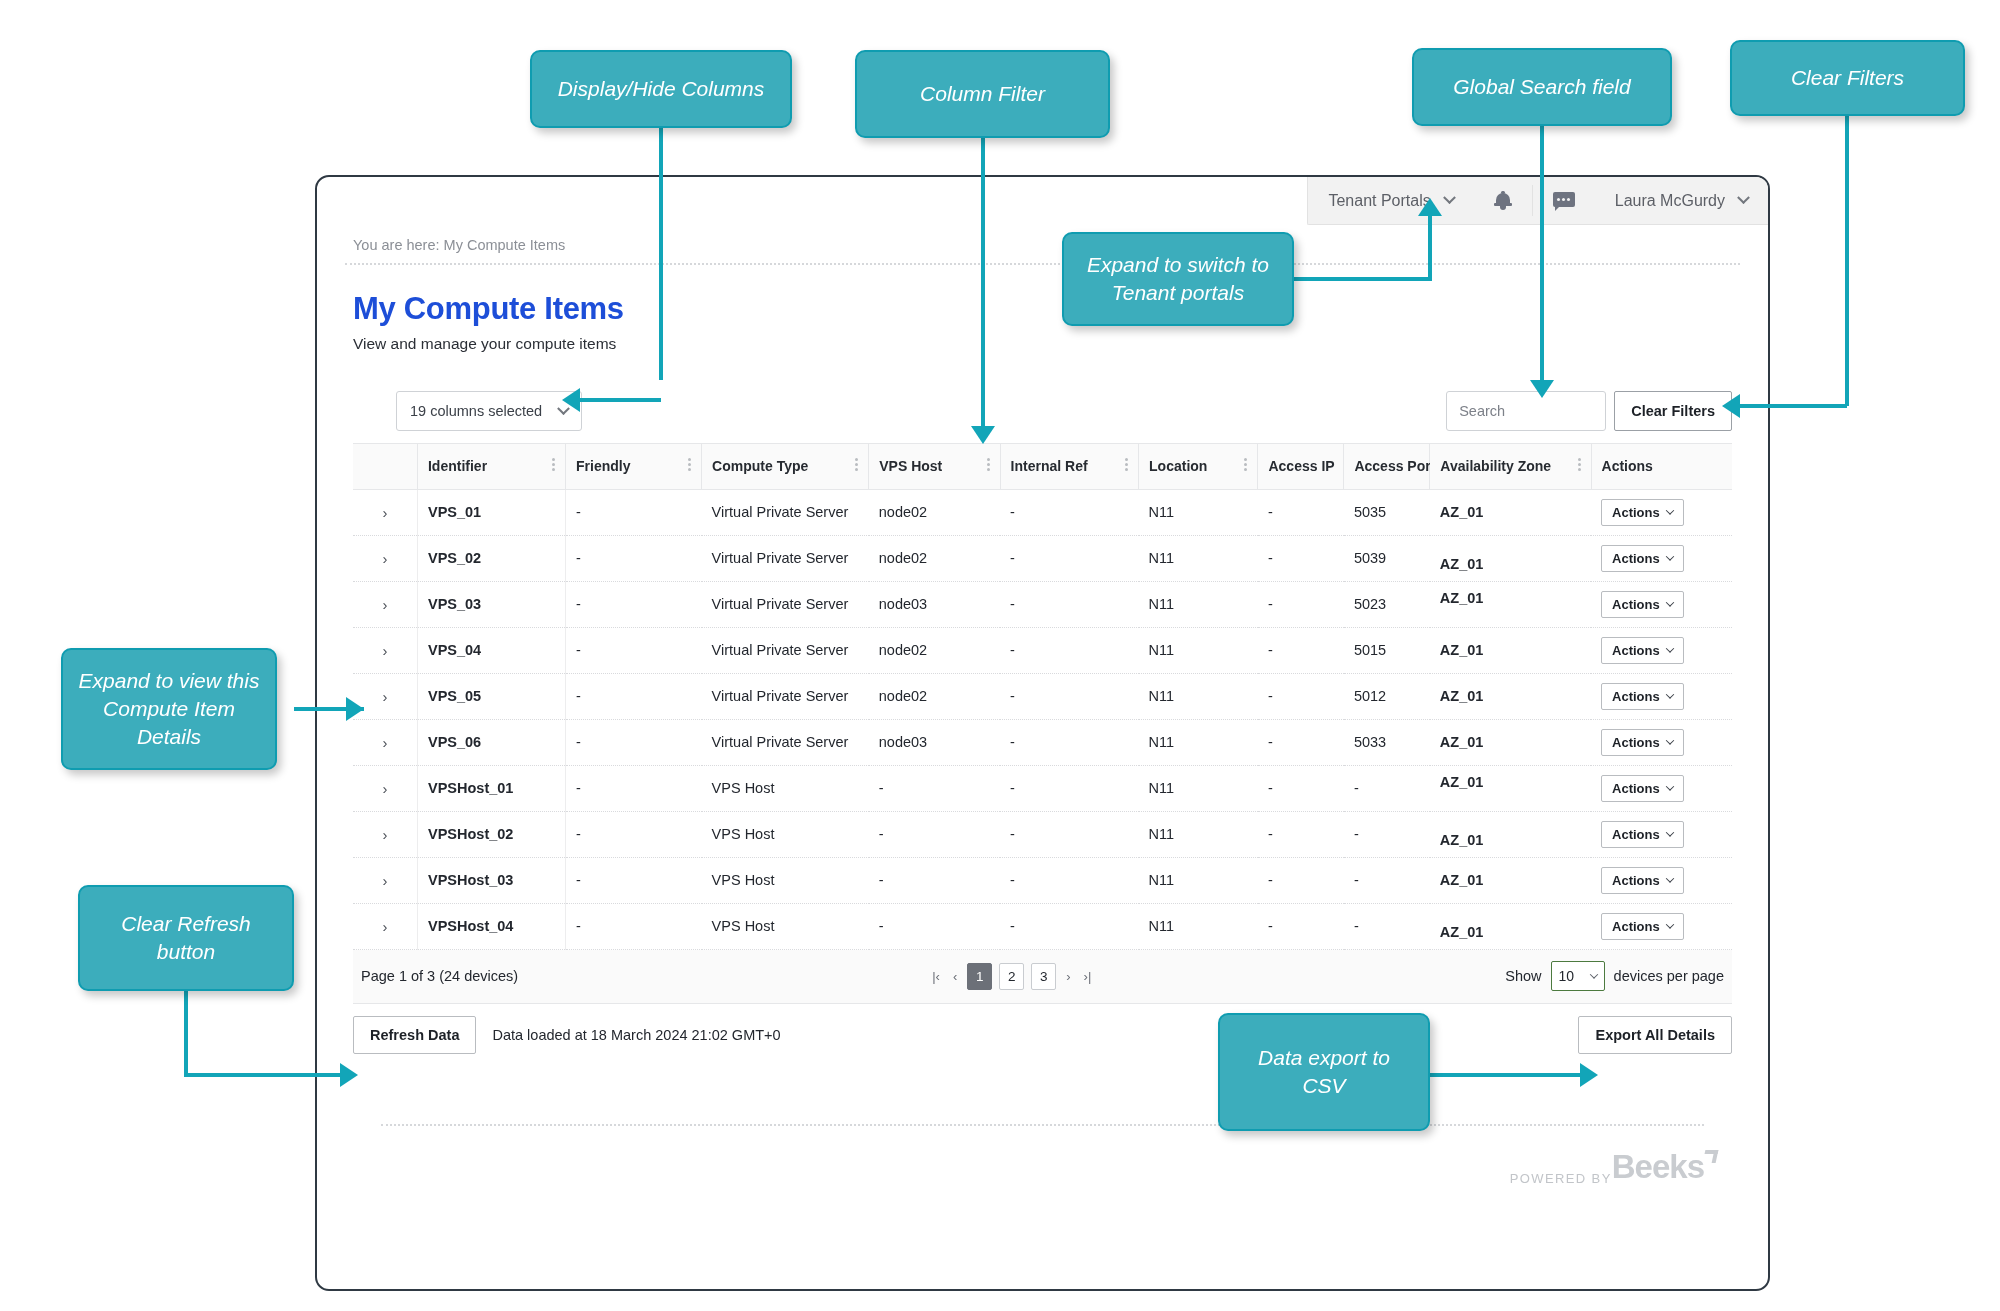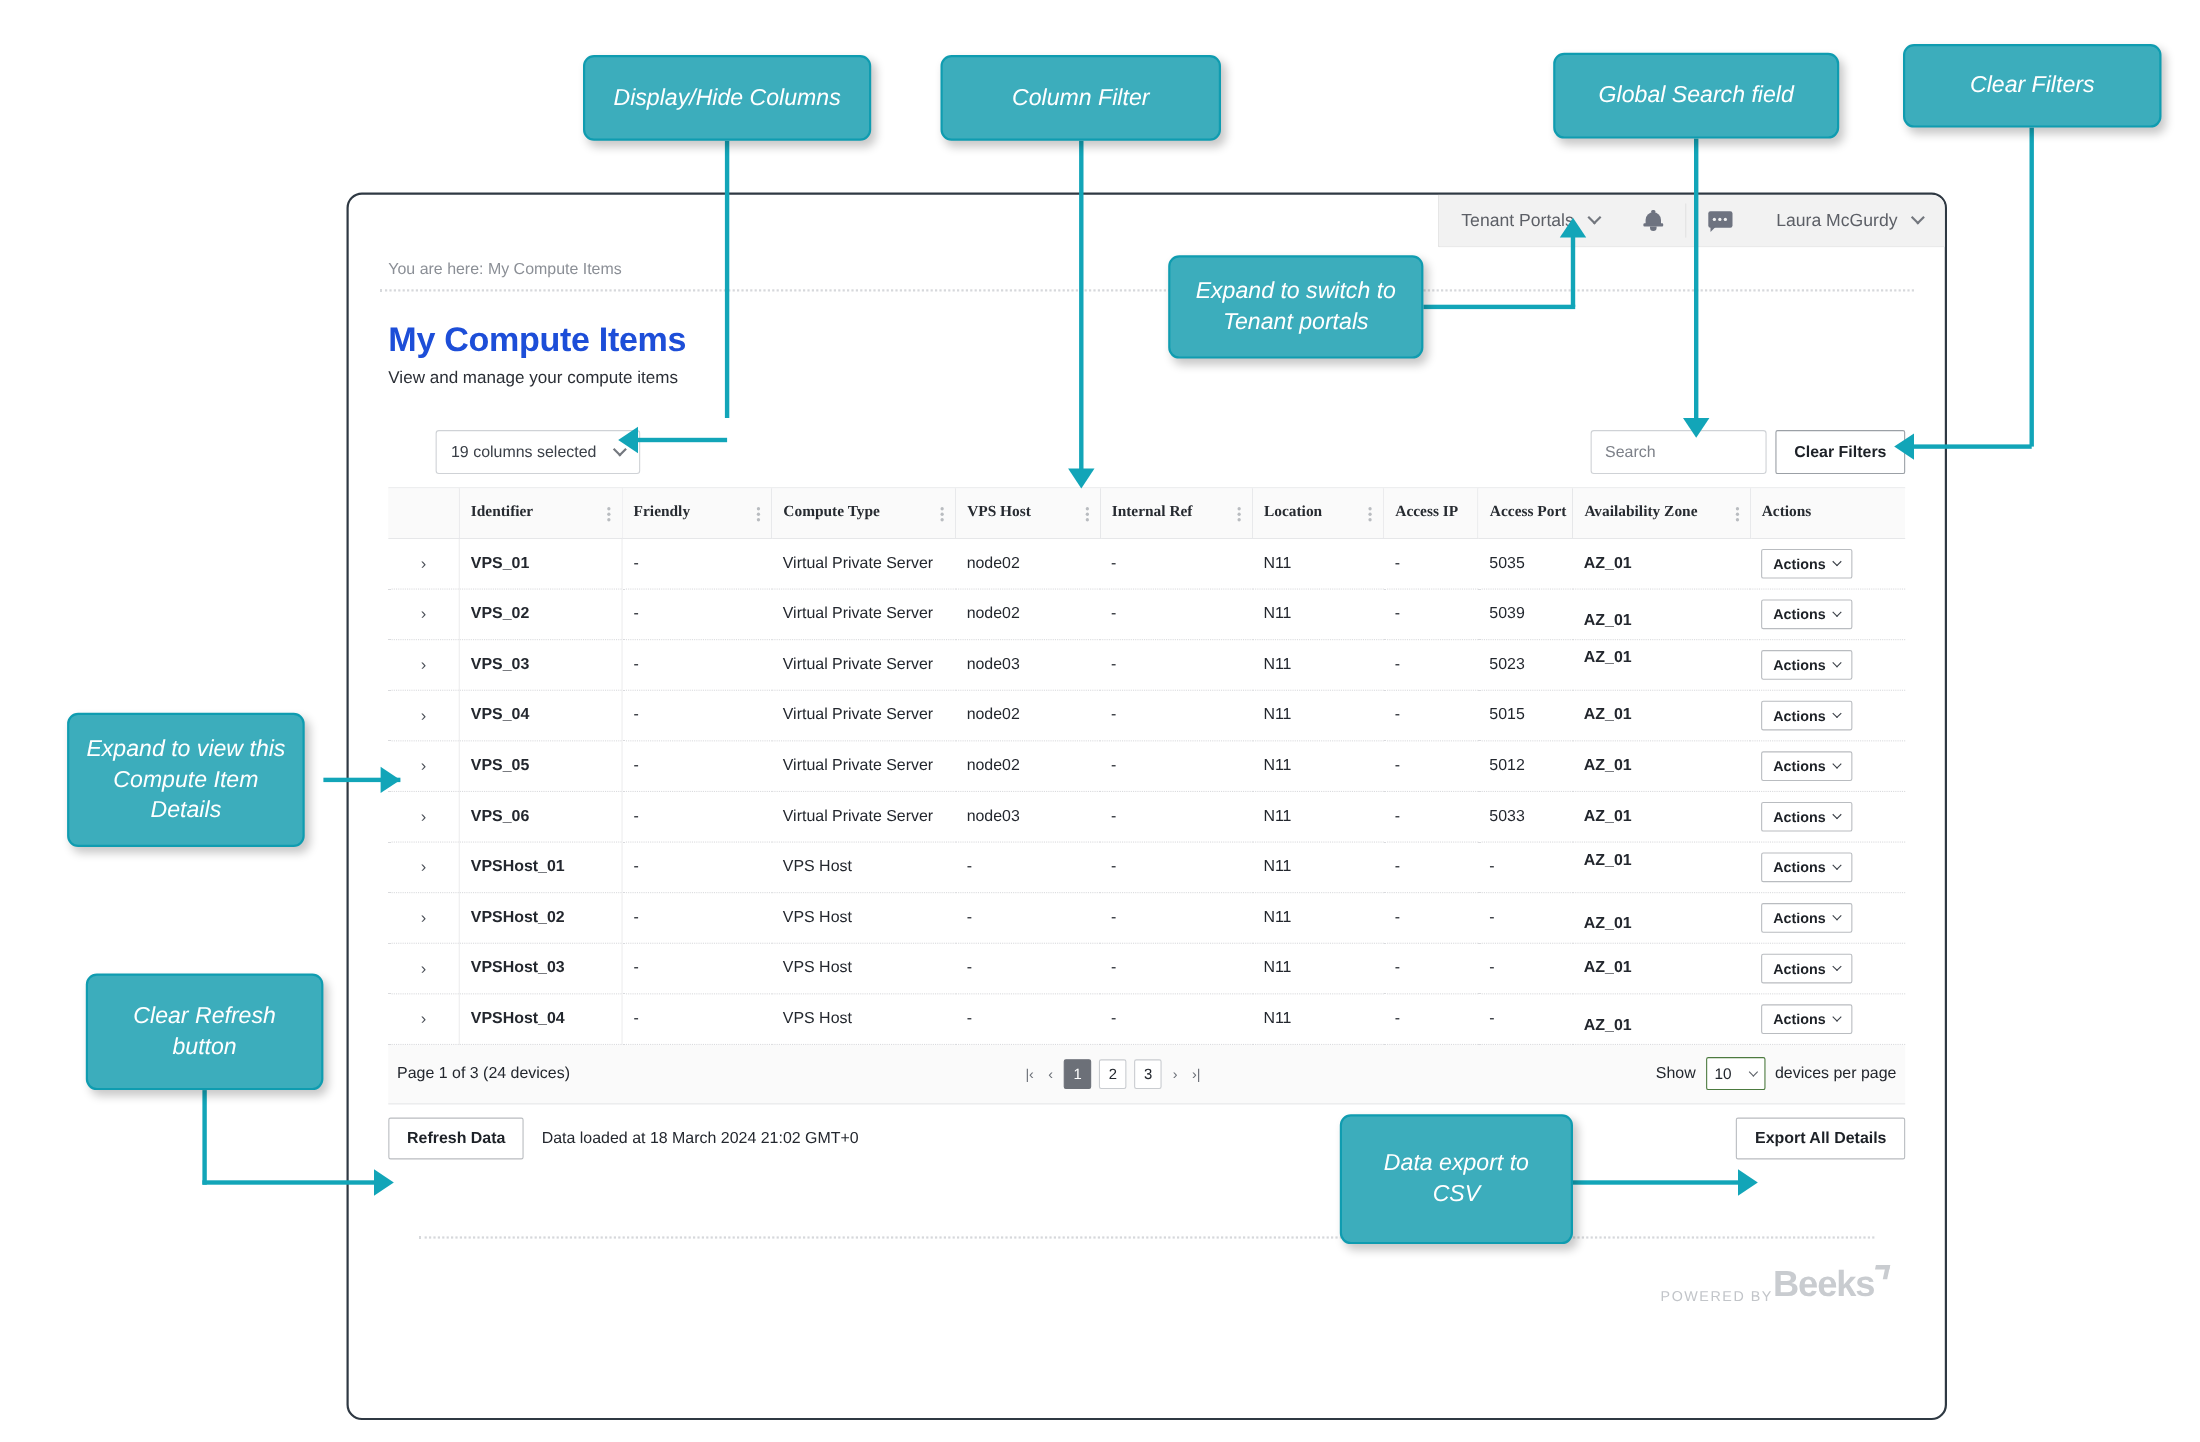--- a/index.html
+++ b/index.html
@@ -132,21 +132,21 @@
     background: #fafafa;
     height: 45px;
     font-size: 14px; font-weight: 700; color: #272b31;
     text-align: left; padding: 0 10px;
     border-right: 1px solid #e6e7e9;
     border-bottom: 1px solid #e6e7e9;
     position: relative;
     white-space: nowrap;
   }
   thead th:last-child { border-right: none; }
-  .th-inner { display: flex; align-items: flex-end; justify-content: space-between; font-family: Liberation Serif, serif; }
+  .th-inner { display: flex; align-items: flex-start; justify-content: space-between; }
   .kebab { display: flex; flex-direction: column; gap: 2px; padding-left: 8px; }
   .kebab i { width: 3px; height: 3px; background: #b9bcc0; border-radius: 50%; display:block; }
 
   tbody td {
     height: 46px;
     font-size: 14.5px; color: #23272e;
     padding: 0 10px;
     border-bottom: 1px dotted #d9dadd;
     vertical-align: middle;
   }
@@ -636,21 +636,21 @@
       </div>
 
     </div>
   </div>
 
   <div class="callout" style="left:530px; top:50px; width:262px; height:78px;">Display/Hide Columns</div>
   <div class="conn conn-v" style="left:659px; top:128px; height:252px;"></div>
   <div class="conn conn-h" style="left:580px; top:398px; width:81px;"></div>
   <div class="arrowhead ah-left" style="left:562px; top:388px;"></div>
 
-  <div class="callout" style="left:855px; top:50px; width:255px; height:78px;">Column Filter</div>
+  <div class="callout" style="left:855px; top:50px; width:255px; height:88px;">Column Filter</div>
   <div class="conn conn-v" style="left:981px; top:128px; height:300px;"></div>
   <div class="arrowhead ah-down" style="left:971px; top:426px;"></div>
 
   <div class="callout" style="left:1412px; top:48px; width:260px; height:78px;">Global Search field</div>
   <div class="conn conn-v" style="left:1540px; top:126px; height:256px;"></div>
   <div class="arrowhead ah-down" style="left:1530px; top:380px;"></div>
 
   <div class="callout" style="left:1730px; top:40px; width:235px; height:76px;">Clear Filters</div>
   <div class="conn conn-v" style="left:1845px; top:116px; height:290px;"></div>
   <div class="conn conn-h" style="left:1740px; top:404px; width:107px;"></div>

